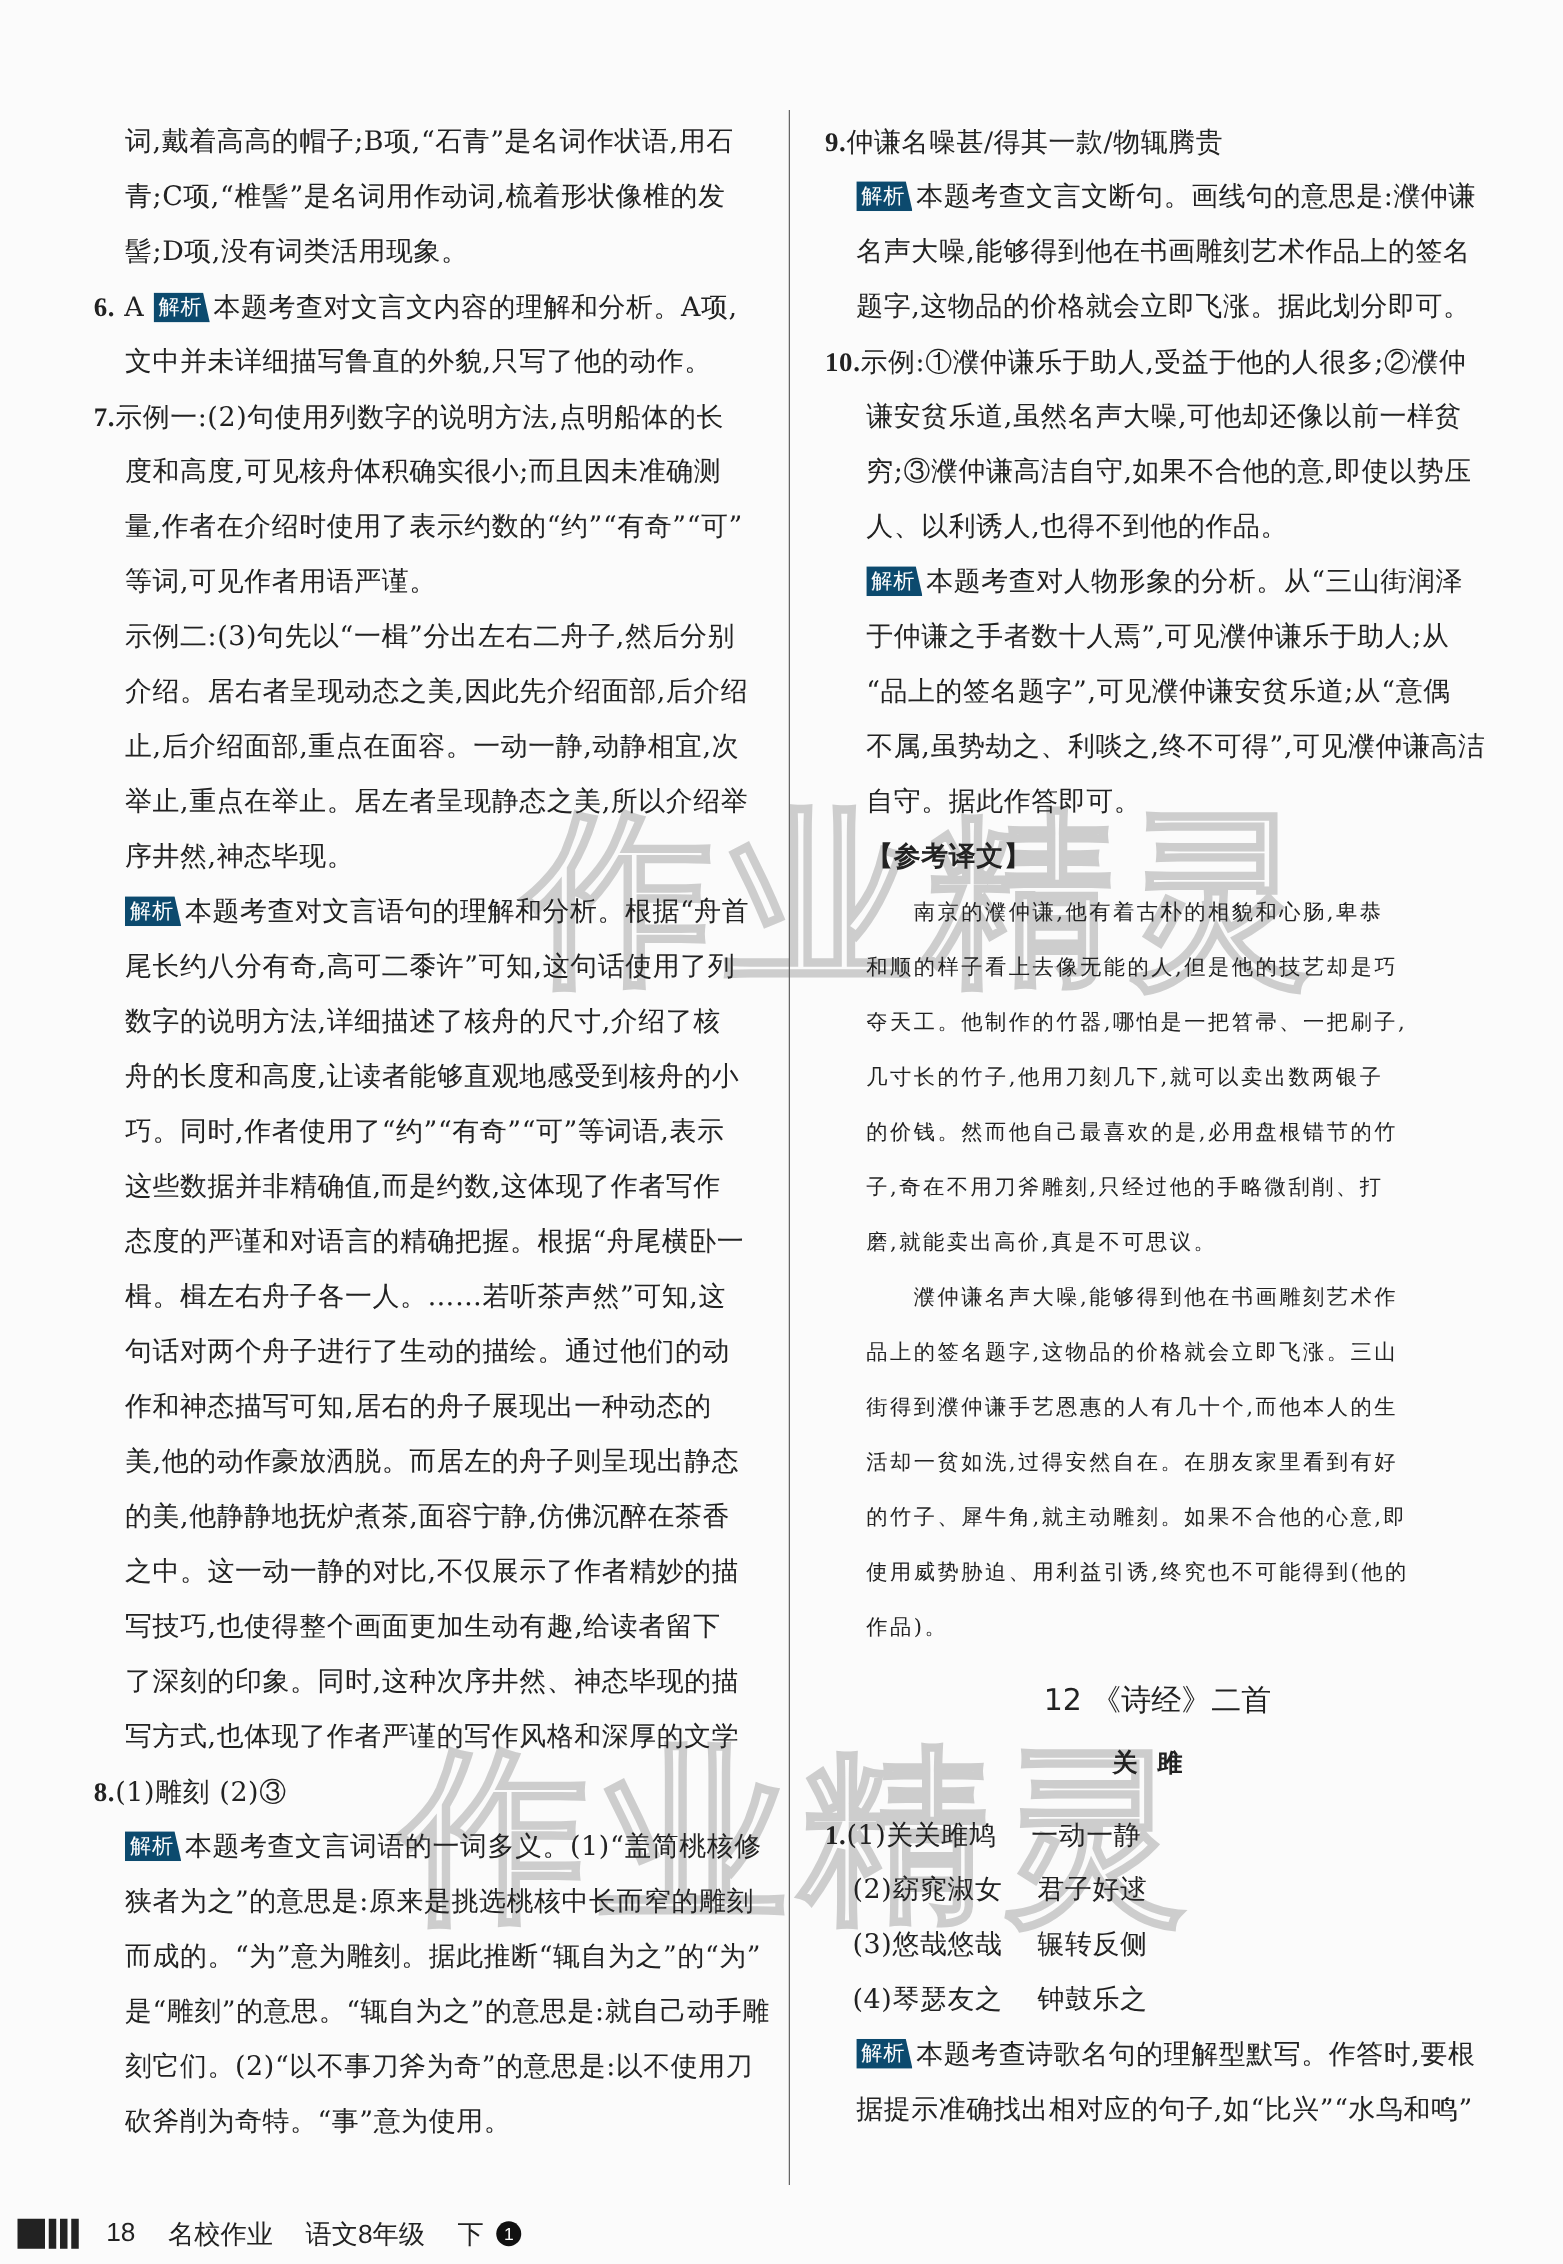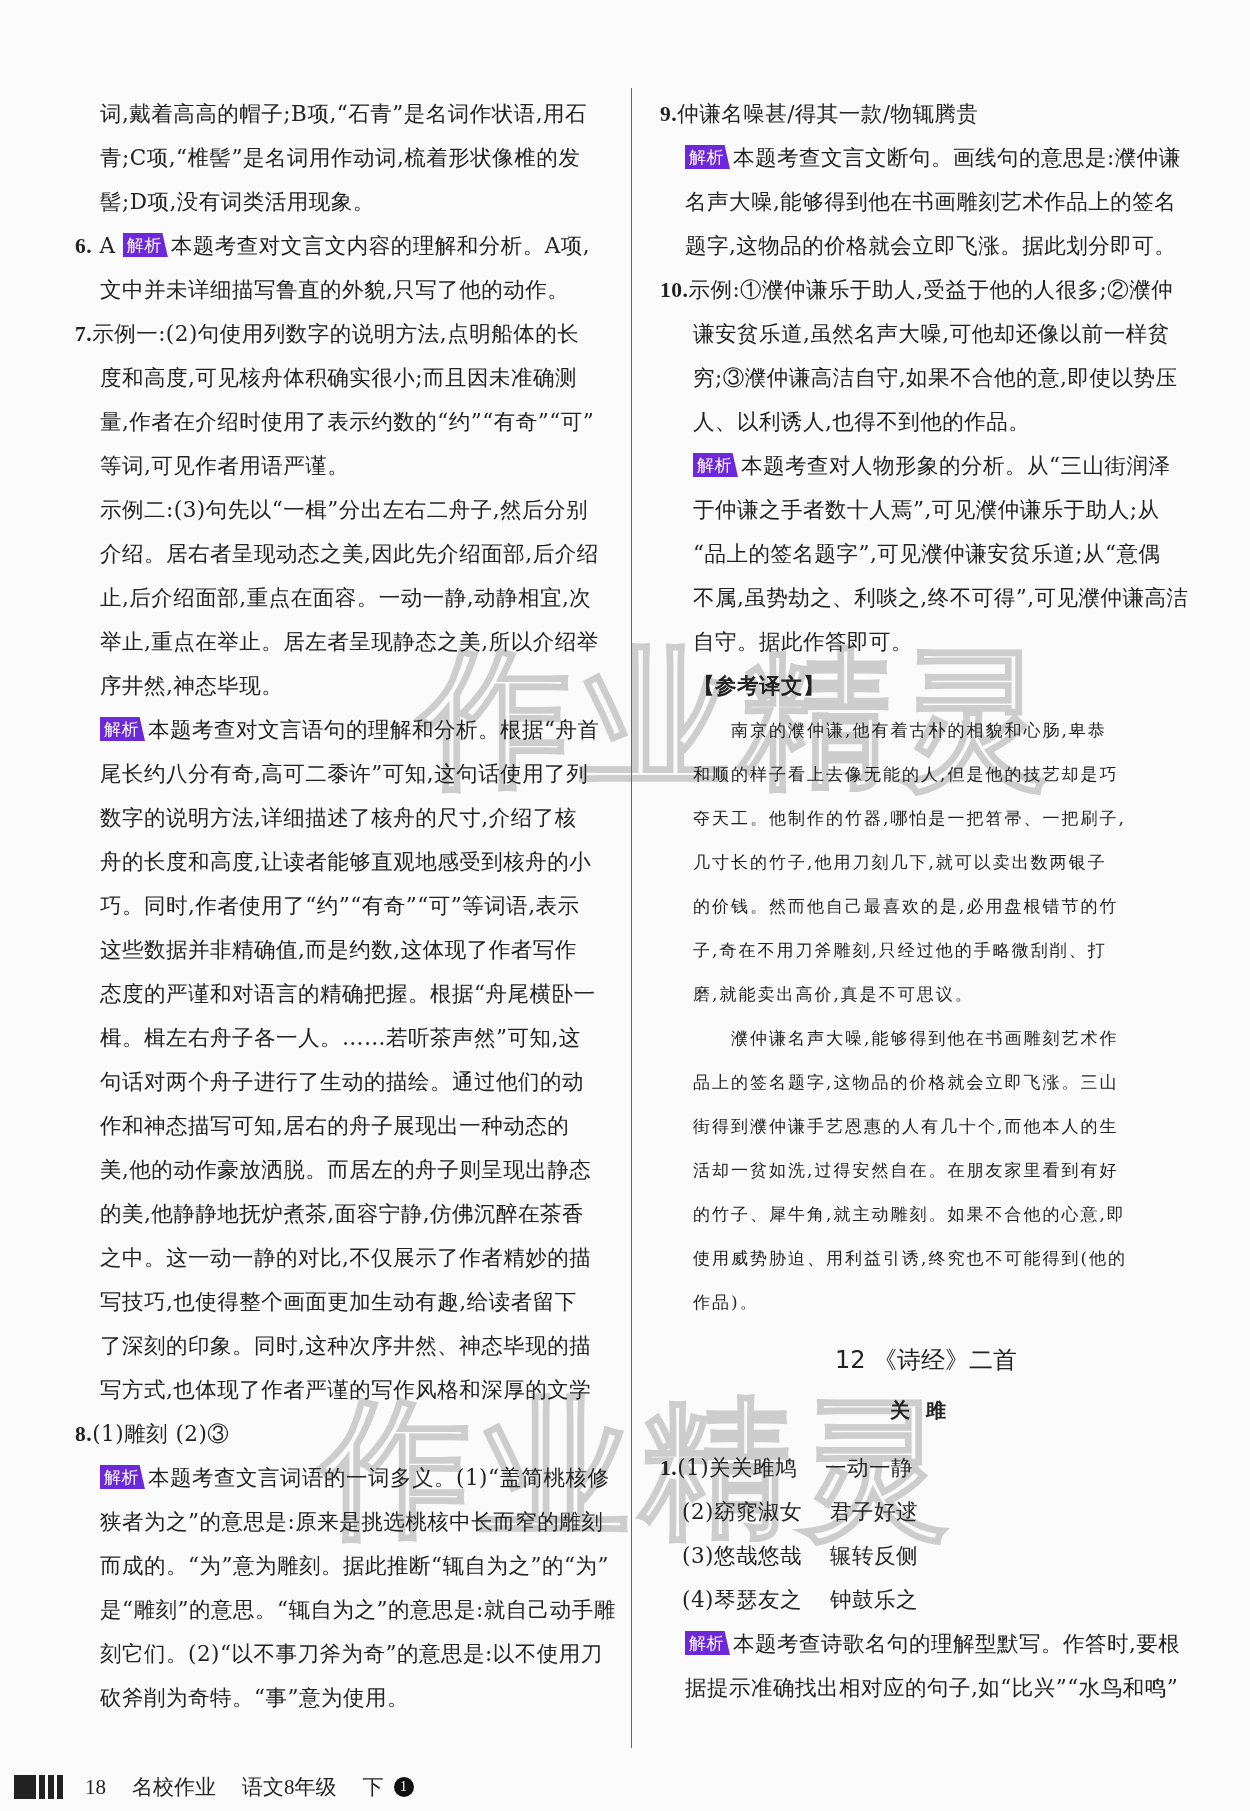--- a/index.html
+++ b/index.html
@@ -12,31 +12,31 @@
   .page { position: absolute; left: 0; top: 0; width: 1250px; height: 1811px; }
   .col { position: absolute; top: 92px; }
   .col.left { left: 75px; width: 480px; }
   .col.right { left: 660px; width: 532px; }
   .divider { position: absolute; left: 631px; top: 88px; width: 1px; height: 1660px; background: #666; }
   .line { font-size: 21.5px; line-height: 44px; height: 44px; white-space: nowrap; letter-spacing: 0.5px; }
   .ind { padding-left: 25px; }
   .ind2 { padding-left: 33px; }
   .num { font-weight: bold; font-family: "Liberation Serif", serif; }
   .tag {
-    display: inline-block; background: #6d28d9; color: #fff;
+    display: inline-block; background: #0c4a6e; color: #fff;
     font-family: "DejaVu Sans", sans-serif; font-size: 17px; line-height: 24px;
     padding: 0 6px 0 4px; margin-right: 3px; vertical-align: 2px;
     clip-path: polygon(0 0, 88% 0, 100% 100%, 0 100%);
   }
   .trans { font-family: "DejaVu Serif", serif; font-size: 17px; letter-spacing: 2px; }
   .h-sec { font-family: "DejaVu Sans", sans-serif; font-weight: bold; }
   .chapter { text-align: center; font-family: "DejaVu Sans", sans-serif; font-size: 24px; height: 60px; line-height: 60px; margin-top: 6px; }
   .subtitle { text-align: center; font-family: "DejaVu Sans", sans-serif; font-weight: bold; font-size: 20px; letter-spacing: 16px; height: 40px; line-height: 40px; margin-bottom: 16px; }
   .poem-row span.gap { display: inline-block; width: 28px; }
-  .footer { position: absolute; left: 14px; top: 1772px; height: 30px; display: flex; align-items: center; font-family: Liberation Serif, serif; font-size: 21px; color: #222; }
+  .footer { position: absolute; left: 14px; top: 1772px; height: 30px; display: flex; align-items: center; font-family: Liberation Sans, sans-serif; font-size: 21px; color: #222; }
   .bars { display: flex; gap: 3px; margin-right: 22px; }
   .bars div { background: #222; height: 24px; }
   .footer span { margin-right: 26px; }
   .circle-num { display: inline-flex; width: 20px; height: 20px; border-radius: 50%; background: #111; color: #fff; font-size: 14px; align-items: center; justify-content: center; margin-left: -16px; }
   .watermark { position: absolute; font-family: "DejaVu Sans", sans-serif; font-weight: bold; font-size: 150px; color: transparent; -webkit-text-stroke: 2px rgba(120,120,120,0.35); letter-spacing: 10px; pointer-events: none; }
 </style>
 </head>
 <body>
 
 <div class="page">

